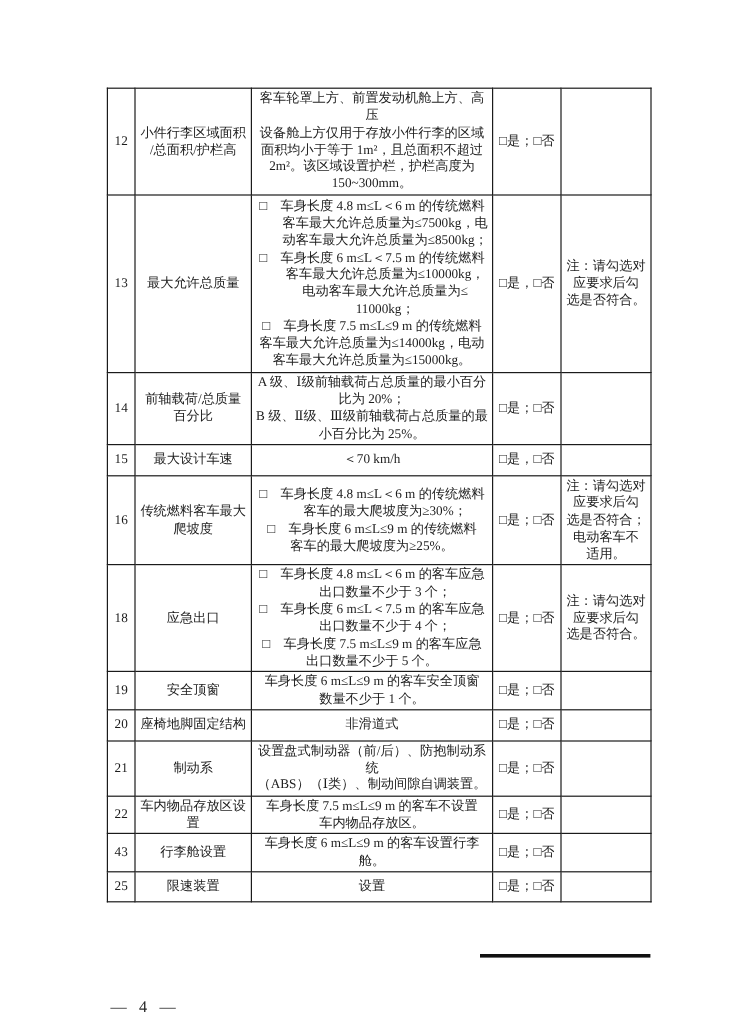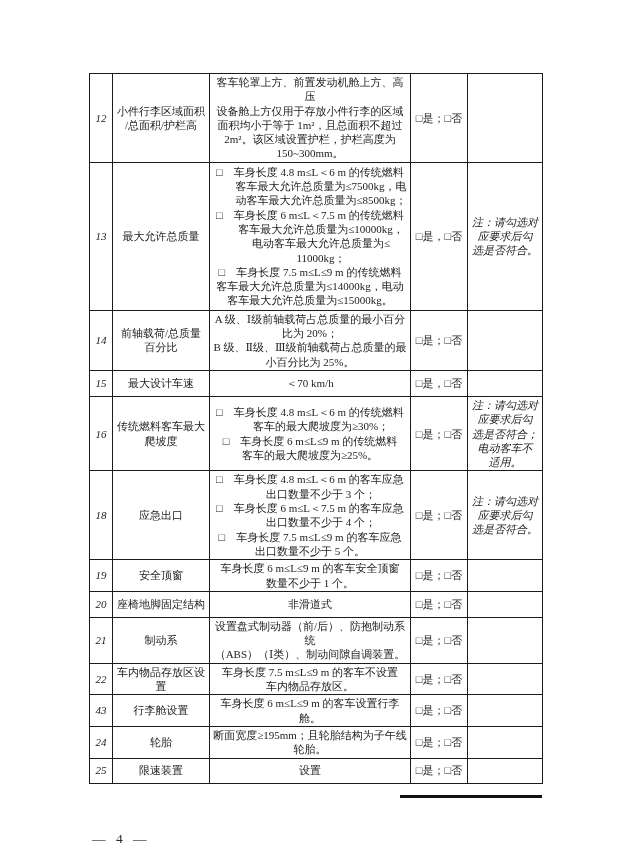--- a/index.html
+++ b/index.html
@@ -35,37 +35,35 @@
     line-height: 14.3px;
     text-align: center;
     vertical-align: middle;
     white-space: pre-wrap;
     overflow: hidden;
     word-break: break-all;
   }
   td.num-cell {
     font-size: 11px;
     padding: 1px 0;
-    font-style: italic;
   }
   td.item-cell {
     font-size: 11.5px;
   }
   td.desc-cell.left {
     text-align: center;
   }
   td.choice-cell {
     font-size: 11px;
     white-space: nowrap;
     padding: 1px 0;
     margin-left: 16px;
   }
   td.note-cell {
     font-size: 11.5px;
-    font-style: italic;
   }
   .page-number {
     position: absolute;
     left: 92px;
     top: 831px;
     font-size: 13.5px;
     color: #2a2a2a;
     word-spacing: 7px;
   }
   .artifact-line {
@@ -201,28 +199,20 @@
         <td class="note-cell"></td>
       </tr>
       <tr style="height:31px">
         <td class="num-cell">43</td>
         <td class="item-cell">行李舱设置</td>
         <td class="desc-cell">车身长度 6 m≤L≤9 m 的客车设置行李
 舱。</td>
         <td class="choice-cell">□是；□否</td>
         <td class="note-cell"></td>
       </tr>
-      <tr style="height:29px">
-        <td class="num-cell">24</td>
-        <td class="item-cell">轮胎</td>
-        <td class="desc-cell">断面宽度≥195mm；且轮胎结构为子午线
-轮胎。</td>
-        <td class="choice-cell">□是；□否</td>
-        <td class="note-cell"></td>
-      </tr>
       <tr style="height:25px">
         <td class="num-cell">25</td>
         <td class="item-cell">限速装置</td>
         <td class="desc-cell">设置</td>
         <td class="choice-cell">□是；□否</td>
         <td class="note-cell"></td>
       </tr>
     </tbody>
   </table>
 

